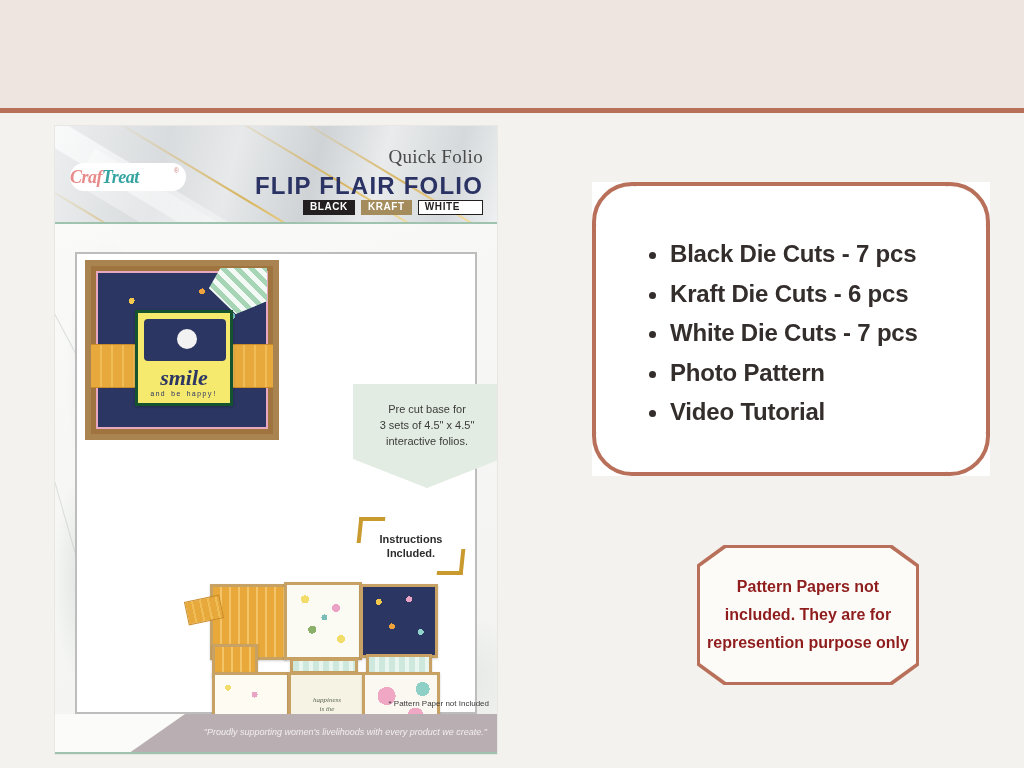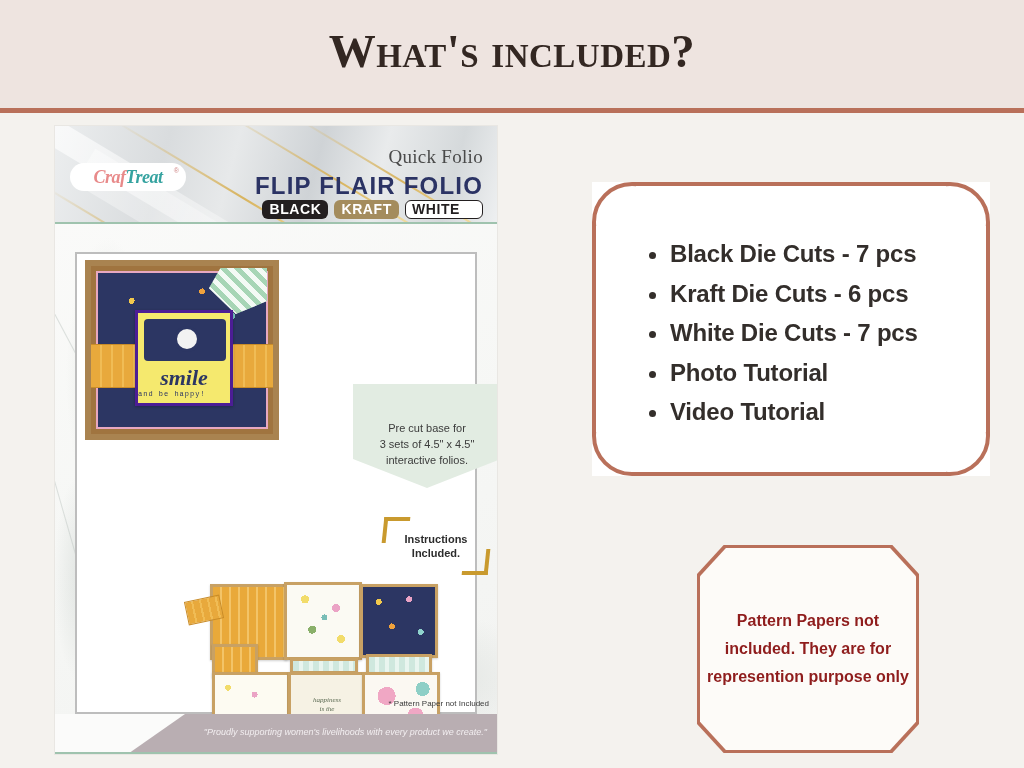--- a/index.html
+++ b/index.html
@@ -101,21 +101,21 @@
   }
 
   .brand-logo {
     position: absolute;
     left: 15px; top: 37px;
     width: 116px; height: 28px;
     background: #fff;
     border-radius: 14px;
     display: flex;
     align-items: center;
-    justify-content: center;
+    justify-content: flex-start;
   }
   .brand-logo-text {
     font-family: "Liberation Serif", "DejaVu Serif", serif;
     font-size: 18px;
     font-weight: 700;
     font-style: italic;
     letter-spacing: -0.5px;
     color: #e88a8a;
     white-space: nowrap;
   }
@@ -146,27 +146,26 @@
     color: #2b3364;
     white-space: nowrap;
   }
   .badge-row {
     position: absolute;
     right: 14px; top: 74px;
     display: flex;
     gap: 6px;
   }
   .badge {
-    font-size: 14px;
+    font-size: 10px;
     font-weight: 700;
     letter-spacing: 0.6px;
     padding: 2px 7px 3px 7px;
     line-height: 1;
     white-space: nowrap;
-    border-radius: 6px;
   }
   .badge.black { background: #231f20; color: #fff; }
   .badge.kraft { background: #a48c5d; color: #fff; }
   .badge.white { background: #fff; color: #231f20; border: 1px solid #231f20; padding: 1px 22px 2px 6px; }
 
   
   .card-frame {
     position: absolute;
     left: 20px; top: 126px;
     width: 398px; height: 458px;
@@ -206,21 +205,21 @@
     background: repeating-linear-gradient(90deg, #e8a93c 0 9px, #f0bc55 9px 11px),
                 #e8a93c;
     border-top: 1px solid #c98c28;
     border-bottom: 1px solid #c98c28;
   }
   .folio-tag {
     position: absolute;
     left: 44px; top: 44px;
     width: 98px; height: 96px;
     background: #f5e96e;
-    border: 3px solid #4c1d95;
+    border: 3px solid #14532d;
     box-sizing: border-box;
     box-shadow: 0 1px 3px rgba(0,0,0,.25);
   }
   .folio-camera {
     position: absolute;
     left: 6px; top: 6px;
     width: 82px; height: 42px;
     background: #2c3663;
     border-radius: 4px;
   }
@@ -242,20 +241,21 @@
     font-family: "Liberation Serif", "DejaVu Serif", serif;
     font-style: italic;
     font-weight: 700;
     font-size: 22px;
     color: #2c3663;
   }
   .folio-happy {
     position: absolute;
     left: 0; top: 77px;
     width: 100%;
+    text-align: center;
     font-family: "Liberation Mono", monospace;
     font-size: 7px;
     letter-spacing: 1px;
     color: #2c3663;
   }
   .folio-flap {
     position: absolute;
     right: 6px; top: 2px;
     width: 58px; height: 46px;
     background:
@@ -265,36 +265,36 @@
   }
 
   
   .pennant {
     position: absolute;
     left: 298px; top: 258px;
     width: 148px; height: 104px;
     background: #e2ece2;
     clip-path: polygon(0 0, 100% 0, 100% 72%, 50% 100%, 0 72%);
     display: flex;
-    align-items: center;
+    align-items: flex-start;
     justify-content: center;
   }
   .pennant-text {
     margin-top: 18px;
     text-align: center;
     font-size: 11px;
     line-height: 1.45;
     color: #3b3b3b;
     white-space: pre-line;
   }
 
   
   .instr {
     position: absolute;
-    left: 333px; top: 396px;
+    left: 308px; top: 396px;
     width: 96px; height: 48px;
   }
   .instr-text {
     position: absolute;
     inset: 0;
     display: flex;
     align-items: center;
     justify-content: center;
     text-align: center;
     font-size: 11px;
@@ -458,21 +458,21 @@
     color: #332e2b;
     line-height: 1.65;
     letter-spacing: -0.2px;
     white-space: nowrap;
   }
 
   
   .warn-box {
     position: absolute;
     left: 697px; top: 545px;
-    width: 222px; height: 208px;
+    width: 222px; height: 140px;
   }
   .warn-shape {
     position: absolute;
     inset: 0;
     background: #b9705a;
     clip-path: polygon(0 14%, 12% 0, 88% 0, 100% 14%, 100% 86%, 88% 100%, 12% 100%, 0 86%);
   }
   .warn-inner {
     position: absolute;
     left: 3px; top: 3px; right: 3px; bottom: 3px;
@@ -491,21 +491,20 @@
     padding: 0 6px;
   }
 </style>
 </head>
 <body>
 
 <div id="stage">
 
   <div class="header-band"></div>
   <div class="header-rule"></div>
-  <div class="page-title">What's included?</div>
 
   <div class="product-card">
     <div class="marble"></div>
     <div class="marble-vein" style="left:-20px;top:150px;width:160px;height:1px;transform:rotate(62deg);"></div>
     <div class="marble-vein" style="left:-10px;top:320px;width:120px;height:1px;transform:rotate(74deg);"></div>
     <div class="marble-vein" style="left:350px;top:560px;width:140px;height:1px;transform:rotate(28deg);"></div>
 
     <div class="card-banner">
       <div class="gray-streak" style="left:-40px;top:-30px;width:420px;height:26px;transform:rotate(31deg);"></div>
       <div class="gray-streak" style="left:30px;top:20px;width:460px;height:40px;transform:rotate(31deg);opacity:.5;"></div>
@@ -594,21 +593,21 @@
     <div class="ib-edge right"></div>
     <div class="ib-arc tl"></div>
     <div class="ib-arc tr"></div>
     <div class="ib-arc bl"></div>
     <div class="ib-arc br"></div>
 
     <ul class="included-list">
       <li>Black Die Cuts - 7 pcs</li>
       <li>Kraft Die Cuts - 6 pcs</li>
       <li>White Die Cuts - 7 pcs</li>
-      <li>Photo Tutorial</li>
+      <li>Photo Pattern</li>
       <li>Video Tutorial</li>
     </ul>
   </div>
 
   <div class="warn-box">
     <div class="warn-shape"></div>
     <div class="warn-inner">
       <div class="warn-text">Pattern Papers not included. They are for represention purpose only</div>
     </div>
   </div>

